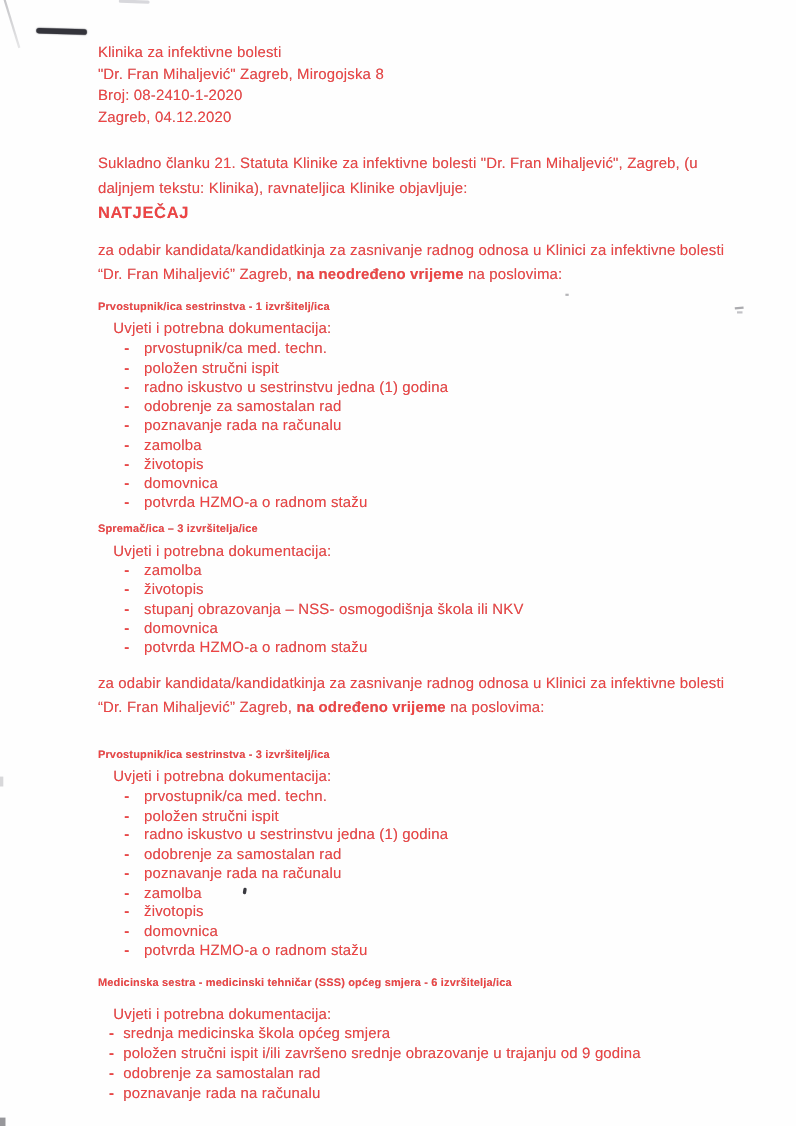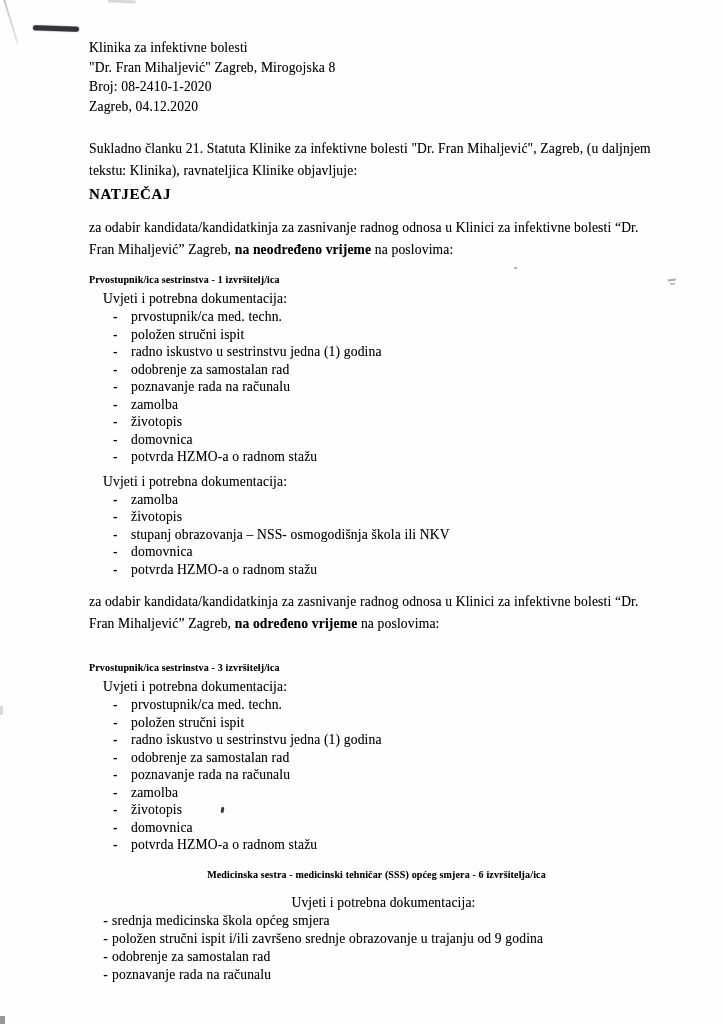--- a/index.html
+++ b/index.html
@@ -1,22 +1,22 @@
 <!DOCTYPE html>
 <html><head>
 <meta charset="utf-8">
 <style>
   html, body { margin:0; padding:0; background:#ffffff; }
   .page {
     position:relative;
     width:724px; height:1024px;
     background:#fefefe;
     overflow:hidden;
-    font-family:Liberation Serif, serif;
-    color:#000000;
+    font-family:Liberation Sans, sans-serif;
+    color:#ef4444;
   }
   .content {
     position:absolute; left:89px; top:38px; width:575px;
     font-size:13.6px;
     letter-spacing:0.15px;
     text-shadow:0 0 0.6px rgba(35,35,40,0.35);
   }
   .letterhead p { margin:0; line-height:19.5px; }
   .intro { margin:22px 0 0 0; line-height:22px; }
   .doc-title {
@@ -26,21 +26,21 @@
     font-size:15px;
     letter-spacing:0.6px;
     line-height:20px;
   }
   .lead { margin:13px 0 0 0; line-height:22px; }
   .lead .emph { font-weight:bold; }
   .section { margin:0; }
   .s1 { margin-top:9px; }
   .s2 { margin-top:6px; }
   .s3 { margin-top:23px; }
-  .s4 { margin-top:11px;text-align:center; }
+  .s4 { margin-top:11px; }
   .heading { font-weight:bold; font-size:10px; line-height:19px; white-space:nowrap; }
   .s4 .heading { line-height:20px; }
   .sub { line-height:19px; margin-left:14px; }
   .s4 .sub { margin-top:8px; }
   .req-list { margin:0; }
   .req-item { display:flex; line-height:17.5px; margin-left:24px; }
   .req-item .dash { width:18px; flex:none; font-weight:600; }
   .s4 .req-item { margin-left:10px; line-height:18px; }
   .s4 .req-item .dash { width:13px; }
 
@@ -129,20 +129,21 @@
             <span>domovnica</span>
           </div>
         <div class="req-item">
             <span class="dash">-</span>
             <span>potvrda HZMO-a o radnom stažu</span>
           </div>
       </div>
     </div>
 
     <div class="section s2">
+      <div class="heading">Spremač/ica – 3 izvršitelja/ice</div>
       <div class="sub">Uvjeti i potrebna dokumentacija:</div>
       <div class="req-list">
         <div class="req-item">
             <span class="dash">-</span>
             <span>zamolba</span>
           </div>
         <div class="req-item">
             <span class="dash">-</span>
             <span>životopis</span>
           </div>

